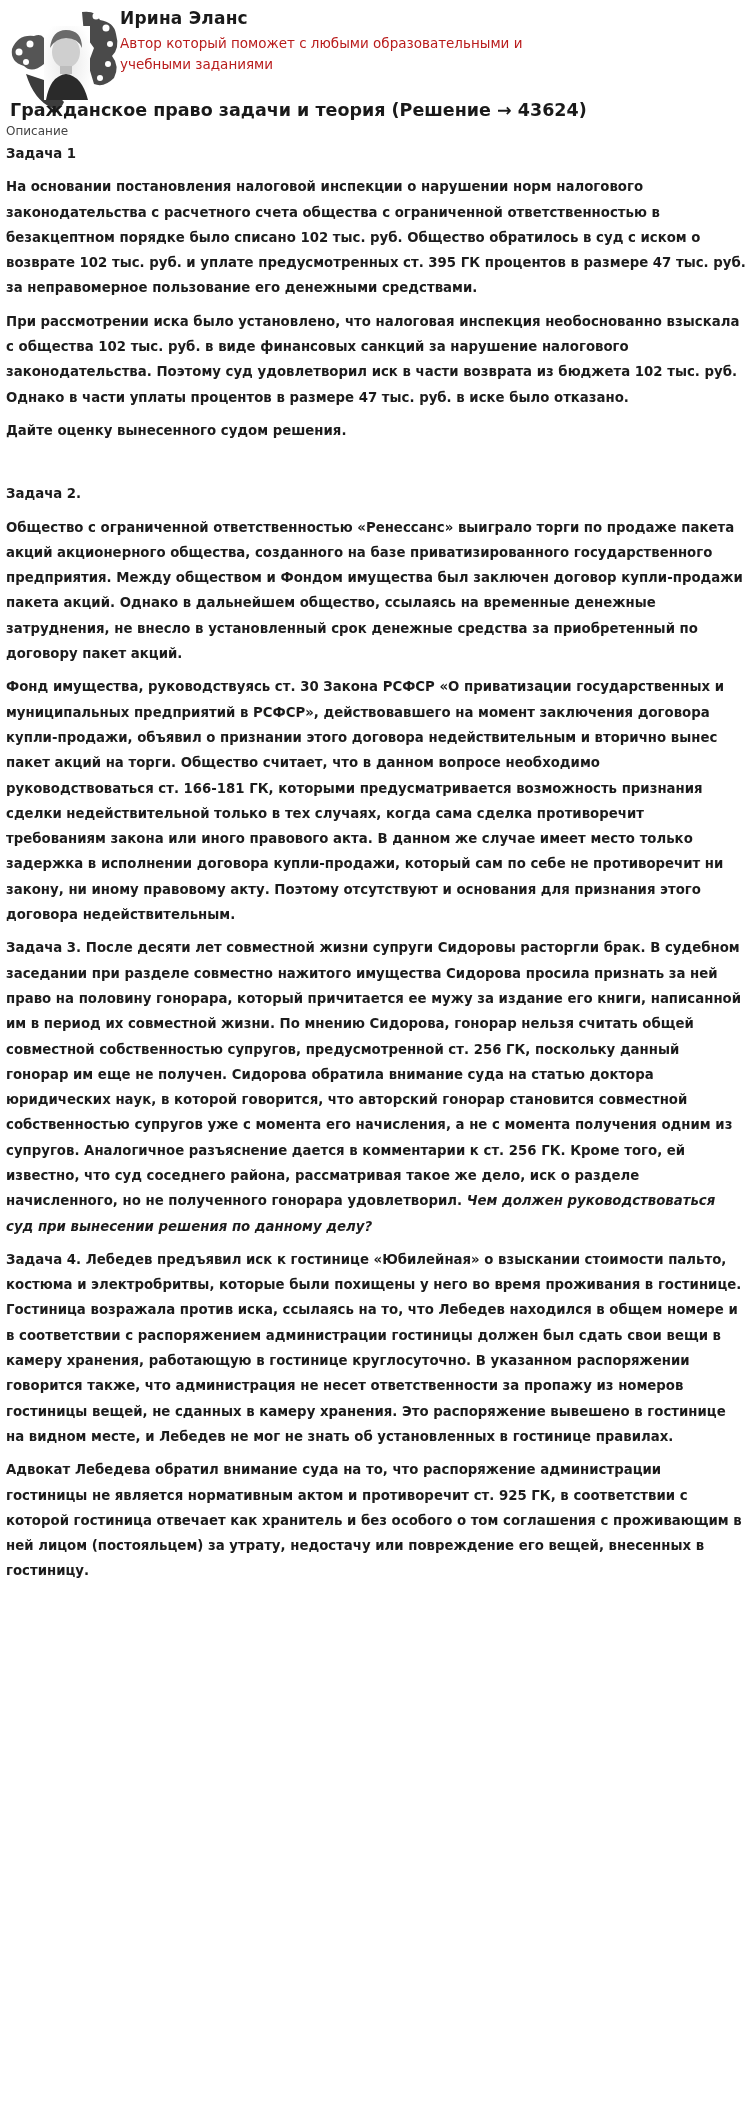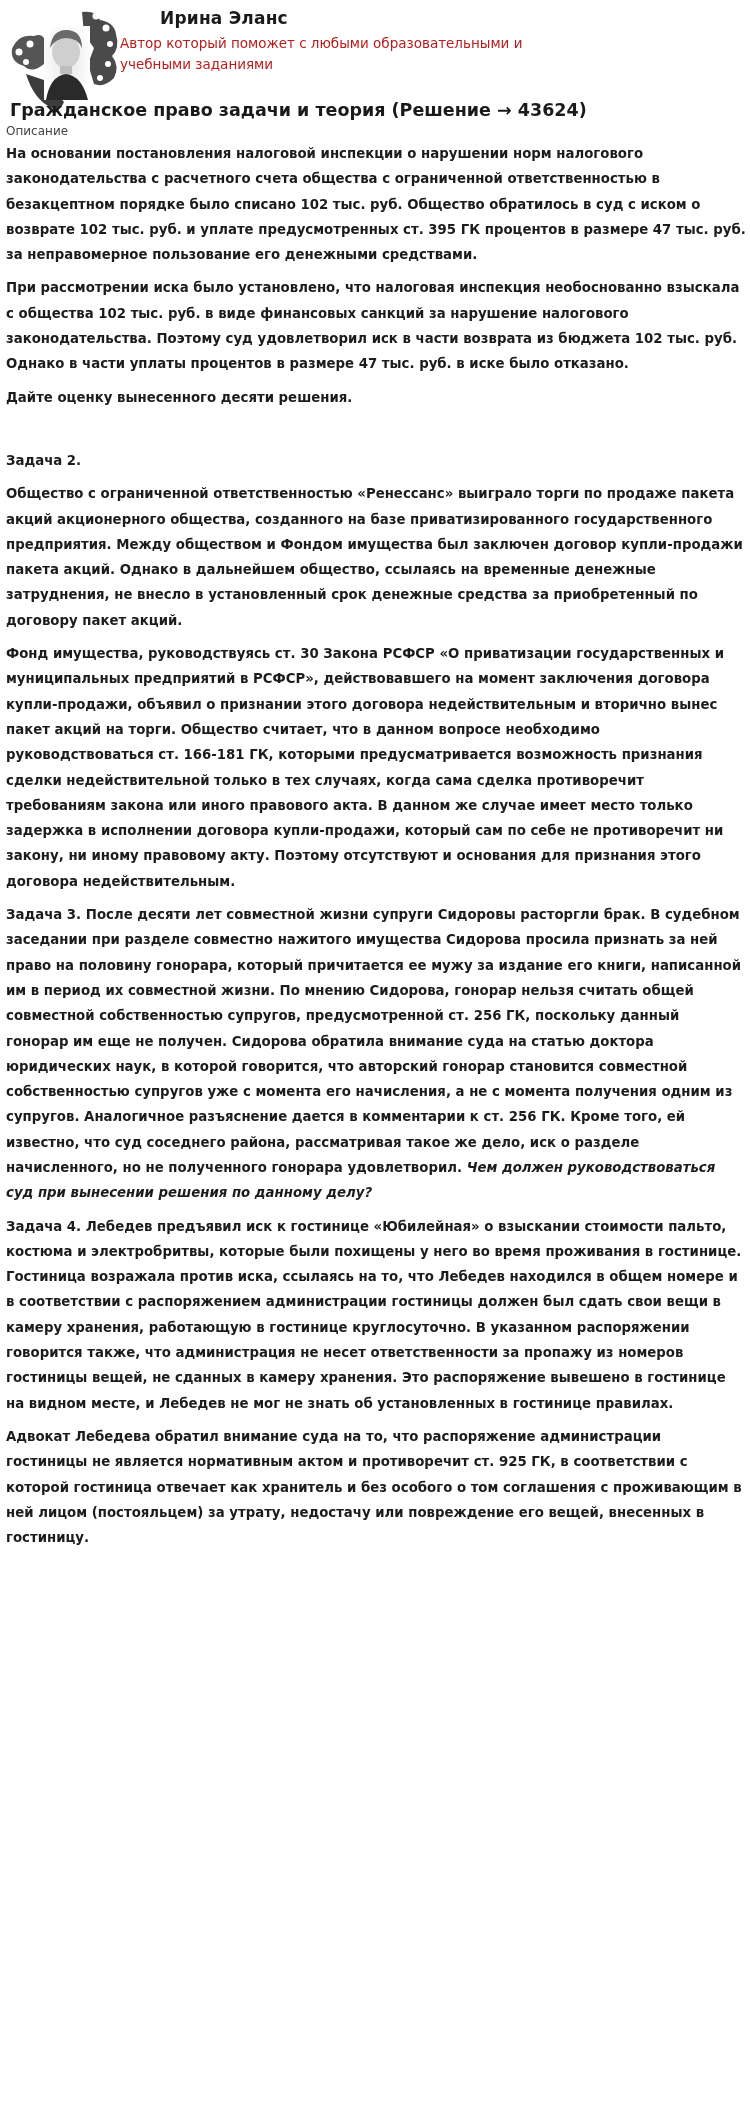--- a/index.html
+++ b/index.html
@@ -23,21 +23,20 @@
     height: 108px;
   }
   .author-name {
     position: absolute;
     left: 120px;
     top: 8px;
     font-size: 17px;
     font-weight: bold;
     color: #1a1a1a;
     letter-spacing: 0.2px;
-    margin-left: 40px;
   }
   .author-bio {
     position: absolute;
     left: 120px;
     top: 33px;
     width: 420px;
     font-size: 13.5px;
     line-height: 21px;
     color: #b91c1c;
   }
@@ -114,23 +113,24 @@
     </svg>
   </div>
   <div class="author-name">Ирина Эланс</div>
   <div class="author-bio">Автор который поможет с любыми образовательными и учебными заданиями</div>
 </div>
 
 <h1 class="page-title">Гражданское право задачи и теория (Решение → 43624)</h1>
 <div class="desc-label">Описание</div>
 
 <div class="content">
+  <div class="task-heading">Задача 1</div>
   <p>На основании постановления налоговой инспекции о нарушении норм налогового законодательства с расчетного счета общества с ограниченной ответственностью в безакцептном порядке было списано 102 тыс. руб. Общество обратилось в суд с иском о возврате 102 тыс. руб. и уплате предусмотренных ст. 395 ГК процентов в размере 47 тыс. руб. за неправомерное пользование его денежными средствами.</p>
   <p>При рассмотрении иска было установлено, что налоговая инспекция необоснованно взыскала с общества 102 тыс. руб. в виде финансовых санкций за нарушение налогового законодательства. Поэтому суд удовлетворил иск в части возврата из бюджета 102 тыс. руб. Однако в части уплаты процентов в размере 47 тыс. руб. в иске было отказано.</p>
-  <p>Дайте оценку вынесенного десяти решения.</p>
+  <p>Дайте оценку вынесенного судом решения.</p>
   <div class="spacer"></div>
 
   <div class="task-heading">Задача 2.</div>
   <p>Общество с ограниченной ответственностью «Ренессанс» выиграло торги по продаже пакета акций акционерного общества, созданного на базе приватизированного государственного предприятия. Между обществом и Фондом имущества был заключен договор купли-продажи пакета акций. Однако в дальнейшем общество, ссылаясь на временные денежные затруднения, не внесло в установленный срок денежные средства за приобретенный по договору пакет акций.</p>
   <p>Фонд имущества, руководствуясь ст. 30 Закона РСФСР «О приватизации государственных и муниципальных предприятий в РСФСР», действовавшего на момент заключения договора купли-продажи, объявил о признании этого договора недействительным и вторично вынес пакет акций на торги. Общество считает, что в данном вопросе необходимо руководствоваться ст. 166-181 ГК, которыми предусматривается возможность признания сделки недействительной только в тех случаях, когда сама сделка противоречит требованиям закона или иного правового акта. В данном же случае имеет место только задержка в исполнении договора купли-продажи, который сам по себе не противоречит ни закону, ни иному правовому акту. Поэтому отсутствуют и основания для признания этого договора недействительным.</p>
 
   <p><span>Задача 3. После десяти лет совместной жизни супруги Сидоровы расторгли брак. В судебном заседании при разделе совместно нажитого имущества Сидорова просила признать за ней право на половину гонорара, который причитается ее мужу за издание его книги, написанной им в период их совместной жизни. По мнению Сидорова, гонорар нельзя считать общей совместной собственностью супругов, предусмотренной ст. 256 ГК, поскольку данный гонорар им еще не получен. Сидорова обратила внимание суда на статью доктора юридических наук, в которой говорится, что авторский гонорар становится совместной собственностью супругов уже с момента его начисления, а не с момента получения одним из супругов. Аналогичное разъяснение дается в комментарии к ст. 256 ГК. Кроме того, ей известно, что суд соседнего района, рассматривая такое же дело, иск о разделе начисленного, но не полученного гонорара удовлетворил. </span><em>Чем должен руководствоваться суд при вынесении решения по данному делу?</em></p>
 
   <p>Задача 4. Лебедев предъявил иск к гостинице «Юбилейная» о взыскании стоимости пальто, костюма и электробритвы, которые были похищены у него во время проживания в гостинице. Гостиница возражала против иска, ссылаясь на то, что Лебедев находился в общем номере и в соответствии с распоряжением администрации гостиницы должен был сдать свои вещи в камеру хранения, работающую в гостинице круглосуточно. В указанном распоряжении говорится также, что администрация не несет ответственности за пропажу из номеров гостиницы вещей, не сданных в камеру хранения. Это распоряжение вывешено в гостинице на видном месте, и Лебедев не мог не знать об установленных в гостинице правилах.</p>
   <p>Адвокат Лебедева обратил внимание суда на то, что распоряжение администрации гостиницы не является нормативным актом и противоречит ст. 925 ГК, в соответствии с которой гостиница отвечает как хранитель и без особого о том соглашения с проживающим в ней лицом (постояльцем) за утрату, недостачу или повреждение его вещей, внесенных в гостиницу.</p>

